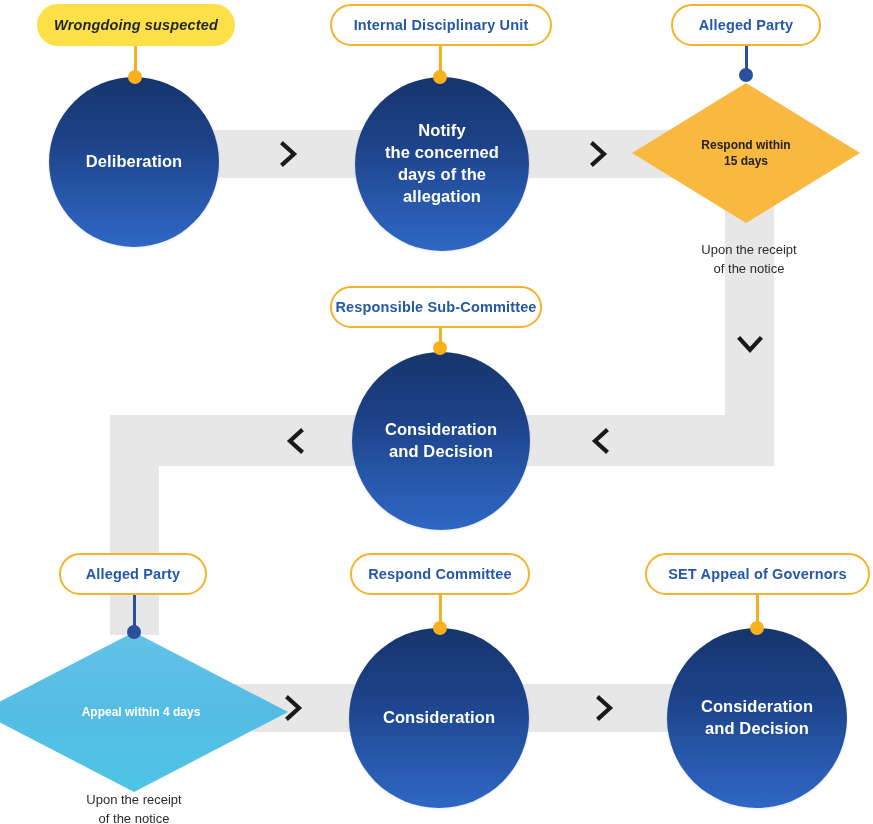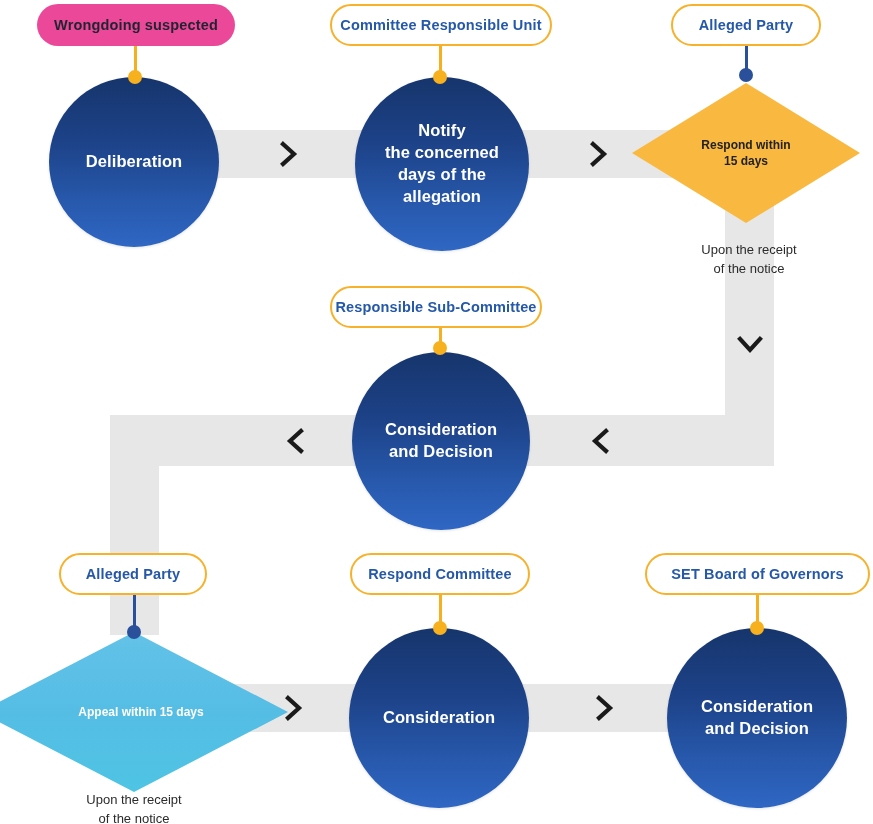--- a/index.html
+++ b/index.html
@@ -92,23 +92,24 @@
     align-items: center;
     justify-content: center;
     border-radius: 21px;
     box-sizing: border-box;
     white-space: nowrap;
     font-size: 14.5px;
     font-weight: bold;
     letter-spacing: .15px;
   }
   .pill.filled {
-    background: #ec4899;
+    background: #fde047;
     color: #1f2430;
     border: none;
+    font-style: italic;
   }
   .pill.outline {
     background: #ffffff;
     border: 2px solid #f7b12a;
     color: #2558a8;
   }
 
   
   .stem {
     position: absolute;
@@ -163,21 +164,21 @@
     <span class="lbl">Deliberation</span>
   </div>
 
   <div class="chev" style="left:278px; top:140px;">
     <svg width="22" height="28" viewBox="0 0 22 28" aria-hidden="true">
       <polyline points="5,4 16,14 5,24" fill="none" stroke="#1a1a1a" stroke-width="4.2" stroke-linecap="square" stroke-linejoin="miter"></polyline>
     </svg>
   </div>
 
   <div class="pill outline" style="left:330px; top:4px; width:222px;">
-    <span>Committee Responsible Unit</span>
+    <span>Internal Disciplinary Unit</span>
   </div>
   <div class="stem amber" style="left:439px; top:46px; height:32px;"></div>
   <div class="dot amber" style="left:433px; top:70px;"></div>
 
   <div class="node-circle" style="left:355px; top:77px; width:174px; height:174px;">
     <span class="lbl" style="white-space:pre-line;">Notify
 the concerned
 days of the
 allegation</span>
   </div>
@@ -232,21 +233,21 @@
   </div>
 
   <div class="pill outline" style="left:59px; top:553px; width:148px;">
     <span>Alleged Party</span>
   </div>
   <div class="stem navy" style="left:133px; top:595px; height:40px;"></div>
   <div class="dot navy" style="left:127px; top:625px;"></div>
 
   <div class="node-diamond cyan" style="left:-20px; top:632px; width:308px; height:160px;">
     <div class="dshape"></div>
-    <span class="lbl" style="white-space:pre-line; margin-left:14px;">Appeal within 15 days</span>
+    <span class="lbl" style="white-space:pre-line; margin-left:14px;">Appeal within 4 days</span>
   </div>
 
   <div class="caption" style="left:61px; top:791px; width:146px;">Upon the receipt
 of the notice</div>
 
   <div class="chev" style="left:283px; top:694px;">
     <svg width="22" height="28" viewBox="0 0 22 28" aria-hidden="true">
       <polyline points="5,4 16,14 5,24" fill="none" stroke="#1a1a1a" stroke-width="4.2" stroke-linecap="square" stroke-linejoin="miter"></polyline>
     </svg>
   </div>
@@ -261,21 +262,21 @@
     <span class="lbl">Consideration</span>
   </div>
 
   <div class="chev" style="left:594px; top:694px;">
     <svg width="22" height="28" viewBox="0 0 22 28" aria-hidden="true">
       <polyline points="5,4 16,14 5,24" fill="none" stroke="#1a1a1a" stroke-width="4.2" stroke-linecap="square" stroke-linejoin="miter"></polyline>
     </svg>
   </div>
 
   <div class="pill outline" style="left:645px; top:553px; width:225px;">
-    <span>SET Board of Governors</span>
+    <span>SET Appeal of Governors</span>
   </div>
   <div class="stem amber" style="left:756px; top:595px; height:35px;"></div>
   <div class="dot amber" style="left:750px; top:621px;"></div>
 
   <div class="node-circle" style="left:667px; top:628px; width:180px; height:180px;">
     <span class="lbl" style="white-space:pre-line;">Consideration
 and  Decision</span>
   </div>
 
 </div>

